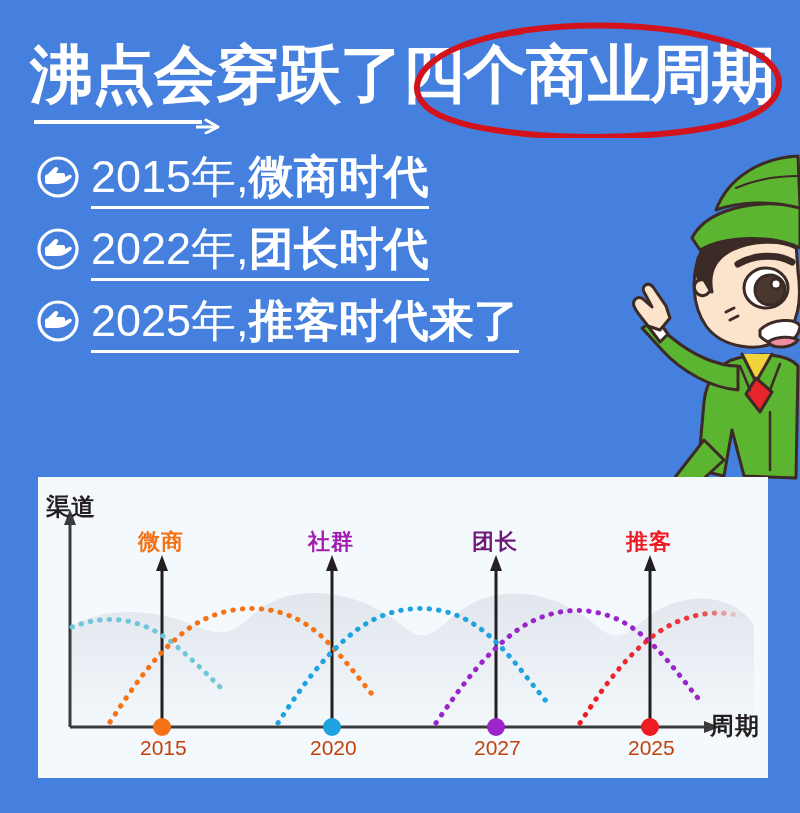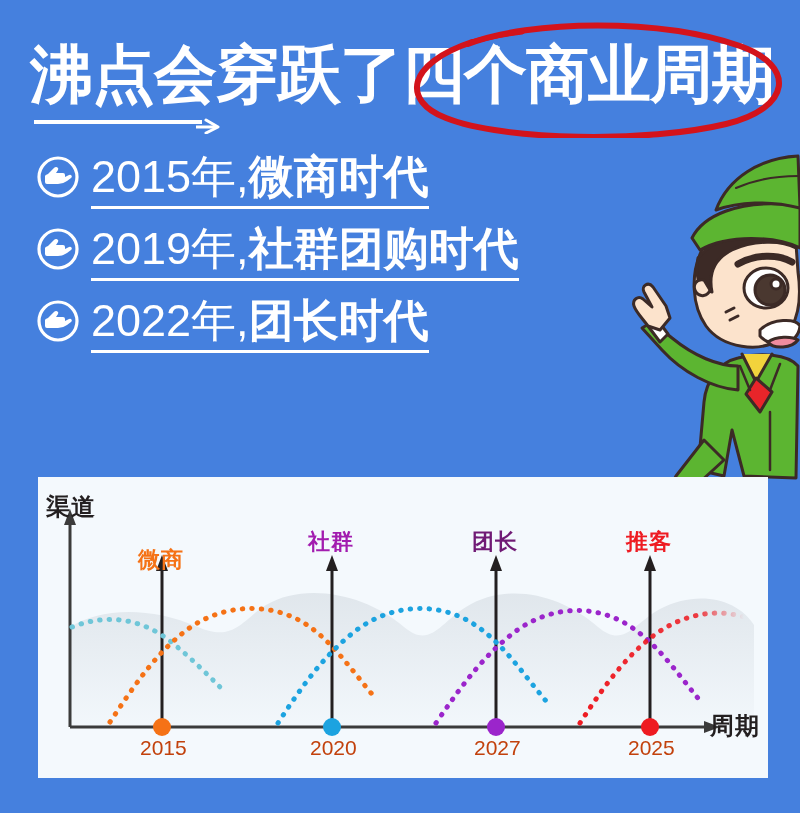--- a/index.html
+++ b/index.html
@@ -107,34 +107,34 @@
 
   <div class="bullets">
 
     <div class="bullet-row">
       <svg class="bullet-icon" viewBox="0 0 44 44">
         <circle cx="22" cy="22" r="19" fill="none" stroke="#ffffff" stroke-width="3.2"></circle>
         <path d="M9 21 L9 27 Q9 29 11 29 L22 29 Q27 29 31 26 L35 23 Q36.5 22 35.5 20.5 Q34.5 19.2 33 20 L29 22 L29 20 Q29 18 27 18 L20 18 L22 15 Q23 13.2 21.2 12.2 Q19.5 11.4 18.2 12.8 L12 19 Q9 20 9 21 Z" fill="#ffffff"></path>
       </svg><span class="bullet-text"><span class="by">2015年,</span><span class="be">微商时代</span></span>
     </div>
 
-    <div class="bullet-row">
-      <svg class="bullet-icon" viewBox="0 0 44 44">
-        <circle cx="22" cy="22" r="19" fill="none" stroke="#ffffff" stroke-width="3.2"></circle>
-        <path d="M9 21 L9 27 Q9 29 11 29 L22 29 Q27 29 31 26 L35 23 Q36.5 22 35.5 20.5 Q34.5 19.2 33 20 L29 22 L29 20 Q29 18 27 18 L20 18 L22 15 Q23 13.2 21.2 12.2 Q19.5 11.4 18.2 12.8 L12 19 Q9 20 9 21 Z" fill="#ffffff"></path>
-      </svg><span class="bullet-text"><span class="by">2019年,</span><span class="be">社群团购时代</span></span>
-    </div>
 
     <div class="bullet-row">
       <svg class="bullet-icon" viewBox="0 0 44 44">
         <circle cx="22" cy="22" r="19" fill="none" stroke="#ffffff" stroke-width="3.2"></circle>
         <path d="M9 21 L9 27 Q9 29 11 29 L22 29 Q27 29 31 26 L35 23 Q36.5 22 35.5 20.5 Q34.5 19.2 33 20 L29 22 L29 20 Q29 18 27 18 L20 18 L22 15 Q23 13.2 21.2 12.2 Q19.5 11.4 18.2 12.8 L12 19 Q9 20 9 21 Z" fill="#ffffff"></path>
       </svg><span class="bullet-text"><span class="by">2022年,</span><span class="be">团长时代</span></span>
     </div>
 
+    <div class="bullet-row">
+      <svg class="bullet-icon" viewBox="0 0 44 44">
+        <circle cx="22" cy="22" r="19" fill="none" stroke="#ffffff" stroke-width="3.2"></circle>
+        <path d="M9 21 L9 27 Q9 29 11 29 L22 29 Q27 29 31 26 L35 23 Q36.5 22 35.5 20.5 Q34.5 19.2 33 20 L29 22 L29 20 Q29 18 27 18 L20 18 L22 15 Q23 13.2 21.2 12.2 Q19.5 11.4 18.2 12.8 L12 19 Q9 20 9 21 Z" fill="#ffffff"></path>
+      </svg><span class="bullet-text"><span class="by">2025年,</span><span class="be">推客时代来了</span></span>
+    </div>
 
   </div>
 
   <svg class="mascot" viewBox="0 0 180 360">
     <g stroke="#3C2A26" stroke-width="3" stroke-linejoin="round" stroke-linecap="round">
 
       <path d="M118 218 C100 222 86 240 84 262 L78 330 L104 336 L112 290 L124 336 L176 338 L178 226 C168 214 140 212 118 218 Z" fill="#5CB531"></path>
 
       <path d="M84 300 L56 336 L48 352 L66 358 L80 342 L104 320 Z" fill="#5CB531"></path>
       <path d="M48 352 L66 358 L60 344 Z" fill="#A8B33A"></path>
@@ -228,21 +228,21 @@
 
       <circle cx="124" cy="250" r="9" fill="#F57216"></circle>
       <circle cx="294" cy="250" r="9" fill="#1CA3E0"></circle>
       <circle cx="458" cy="250" r="9" fill="#9B25CB"></circle>
       <circle cx="612" cy="250" r="9" fill="#EE1B22"></circle>
     </svg>
 
     <div class="axis-label y-axis-label">渠道</div>
     <div class="axis-label x-axis-label">周期</div>
 
-    <div class="era-label" style="left:100px;top:50px;color:#F57216;margin-top:18px;">微商</div>
+    <div class="era-label" style="left:100px;top:50px;color:#F57216;">微商</div>
     <div class="era-label" style="left:270px;top:50px;color:#a21caf;">社群</div>
     <div class="era-label" style="left:434px;top:50px;color:#701a75;">团长</div>
     <div class="era-label" style="left:588px;top:50px;color:#EE1B22;">推客</div>
 
     <div class="tick-label" style="left:102px;top:259px;">2015</div>
     <div class="tick-label" style="left:272px;top:259px;">2020</div>
     <div class="tick-label" style="left:436px;top:259px;">2027</div>
     <div class="tick-label" style="left:590px;top:259px;">2025</div>
 
   </div>

